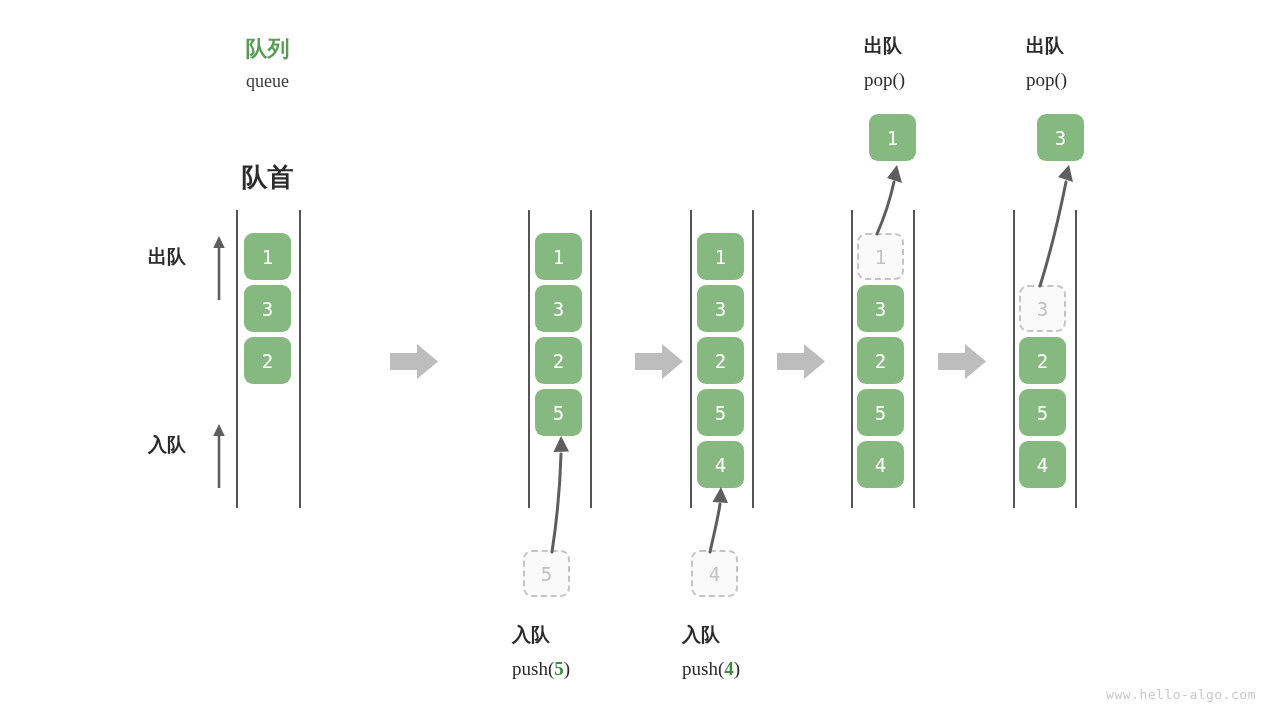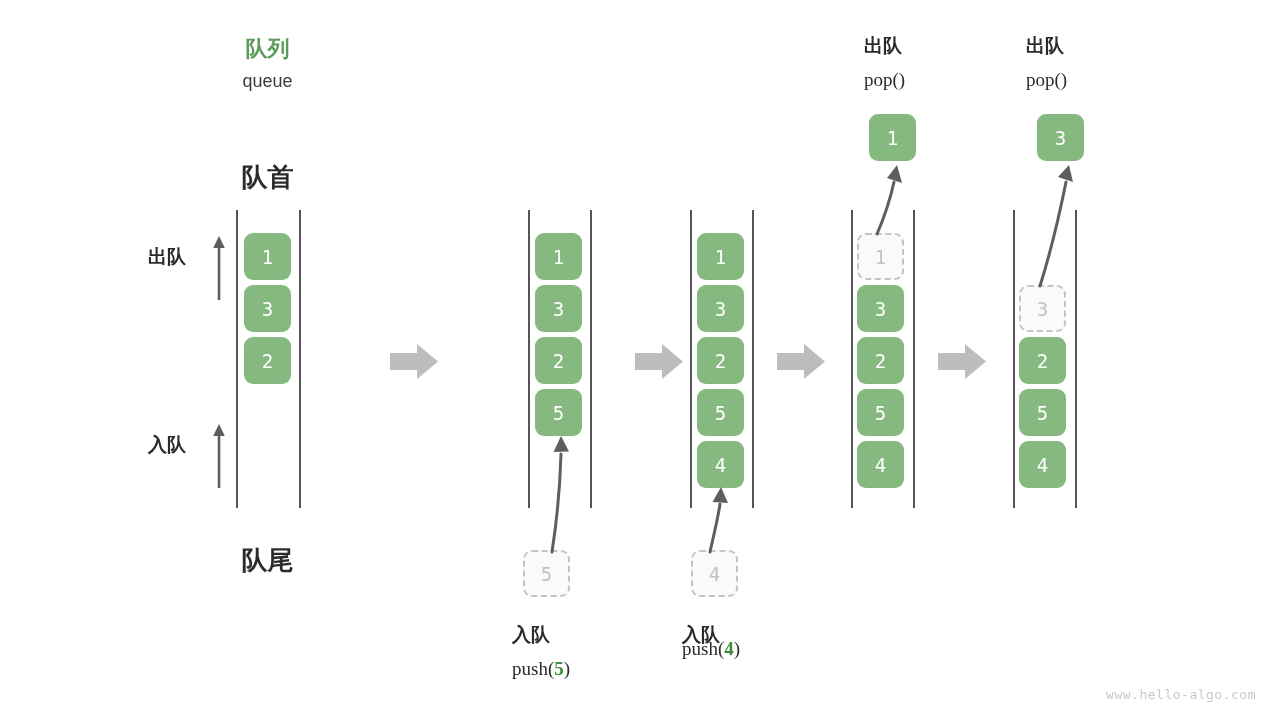--- a/index.html
+++ b/index.html
@@ -10,21 +10,21 @@
   }
   #stage{position:relative;width:1280px;height:720px;}
 
   
   .title-cn{
     position:absolute;font-size:22px;font-weight:bold;color:#5a9b57;
     text-align:center;white-space:nowrap;
   }
   .title-en{
     position:absolute;font-size:18px;color:#3b3b3b;
-    font-family:Liberation Sans, sans-serif;
+    font-family:Liberation Serif, serif;
     text-align:center;white-space:nowrap;
   }
   .end-label{
     position:absolute;font-size:26px;font-weight:bold;color:#2b2b2b;
     text-align:center;white-space:nowrap;
   }
   .side-label{
     position:absolute;font-size:19px;font-weight:bold;color:#2b2b2b;
     white-space:nowrap;
   }
@@ -72,21 +72,20 @@
 </style>
 </head>
 <body>
 
 <div id="stage">
 
   <div class="title-cn" style="left:195px;top:34px;width:145px;">队列</div>
   <div class="title-en" style="left:195px;top:71px;width:145px;">queue</div>
 
   <div class="end-label" style="left:195px;top:160px;width:145px;">队首</div>
-  <div class="end-label" style="left:195px;top:543px;width:145px;">队尾</div>
 
   <div class="side-label" style="left:148px;top:244px;">出队</div>
   <svg class="thin-arrow" style="left:209px;top:234px;" width="20" height="68">
     <line x1="10" y1="66" x2="10" y2="12" stroke="#5e5e5e" stroke-width="2.6"></line>
     <polygon points="10,2 4.2,14 15.8,14" fill="#5e5e5e"></polygon>
   </svg>
 
   <div class="side-label" style="left:148px;top:432px;">入队</div>
   <svg class="thin-arrow" style="left:209px;top:422px;" width="20" height="68">
     <line x1="10" y1="66" x2="10" y2="12" stroke="#5e5e5e" stroke-width="2.6"></line>
@@ -132,21 +131,21 @@
   <div class="cell" style="left:697px;top:389px;">5</div>
   <div class="cell" style="left:697px;top:441px;">4</div>
 
   <div class="cell ghost" style="left:691px;top:550px;">4</div>
   <svg class="curve" style="left:695px;top:482px;" width="60" height="72">
     <path d="M 15,70 C 19,52 23,36 25,22" stroke="#5e5e5e" stroke-width="3" fill="none" stroke-linecap="round"></path>
     <polygon points="26,5 17.5,20 33,21" fill="#5e5e5e"></polygon>
   </svg>
 
   <div class="op-cn" style="left:682px;top:622px;">入队</div>
-  <div class="op-code" style="left:682px;top:638px;"><span>push(</span><span class="num">4</span><span>)</span></div>
+  <div class="op-code" style="left:682px;top:658px;"><span>push(</span><span class="num">4</span><span>)</span></div>
 
   <svg class="step-arrow" style="left:777px;top:342px;" width="50" height="40">
     <polygon points="0,11 27,11 27,2 48,19.5 27,37 27,28 0,28" fill="#bdbdbd"></polygon>
   </svg>
 
   <div class="op-cn" style="left:864px;top:33px;">出队</div>
   <div class="op-code" style="left:864px;top:69px;"><span>pop(</span><span class="num"></span><span>)</span></div>
   <div class="cell" style="left:869px;top:114px;">1</div>
 
   <div class="rail" style="left:851px;top:210px;height:298px;"></div>

